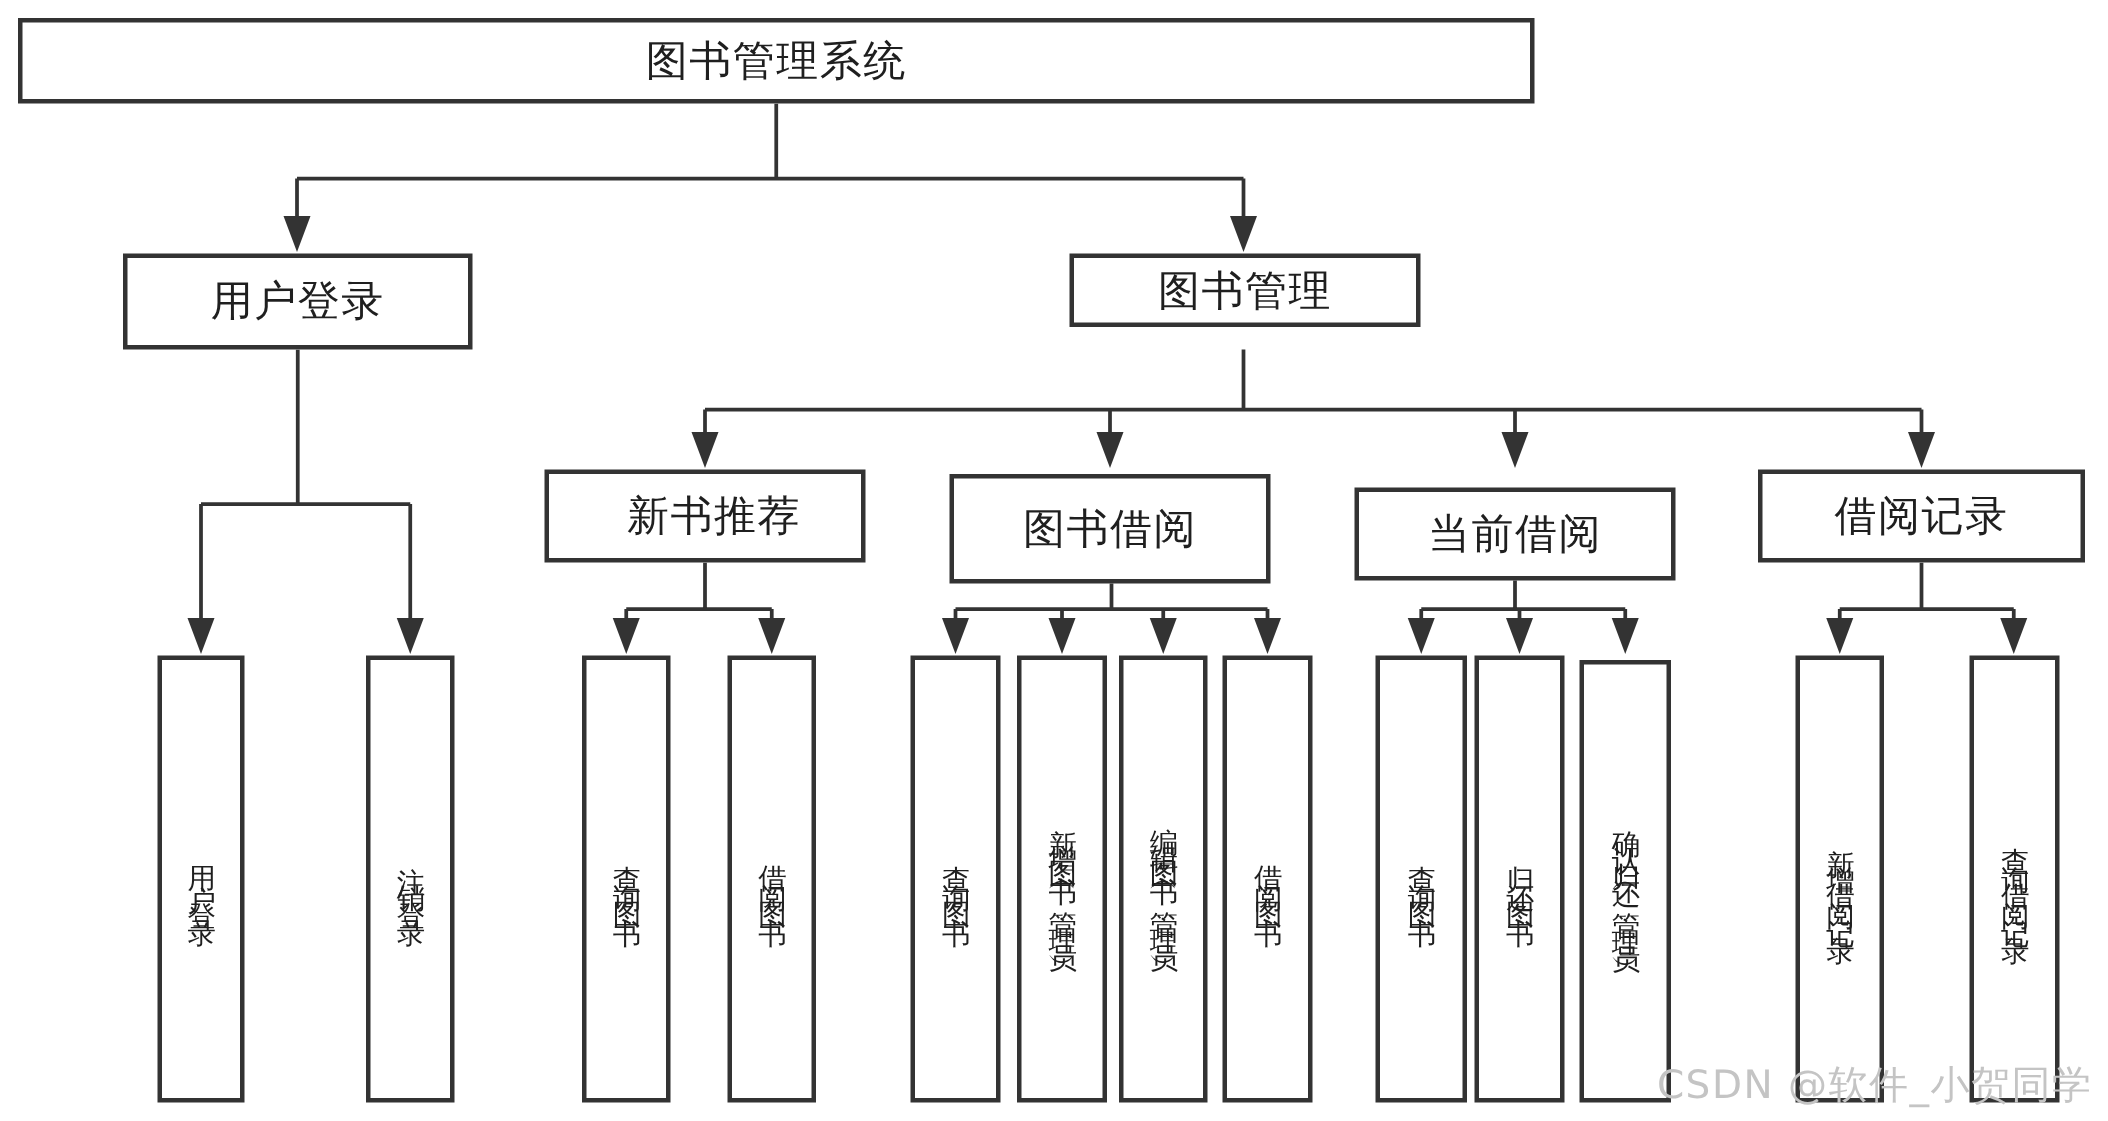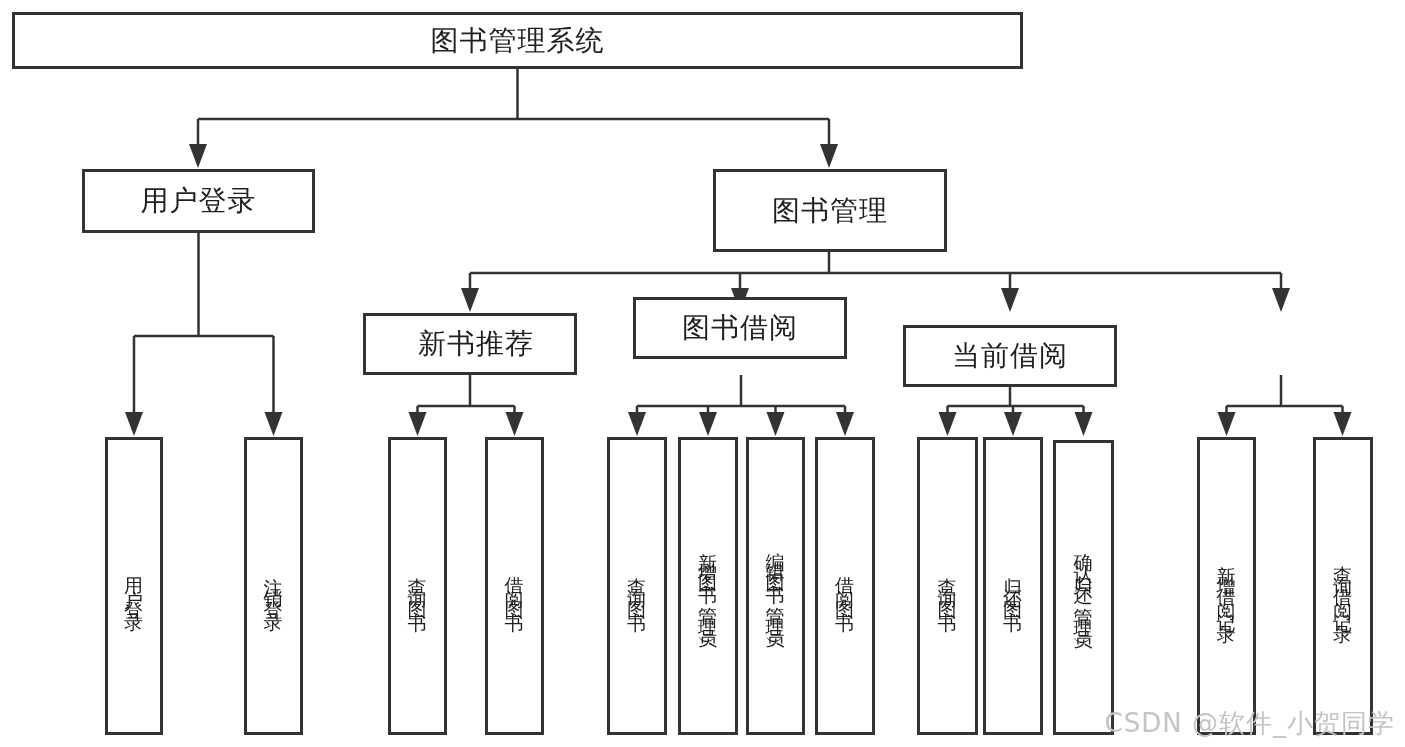--- a/index.html
+++ b/index.html
@@ -125,33 +125,36 @@
     </g>
   </svg>
 
   <div class="node h" style="left:12px; top:12px; width:1011px; height:57px;">
     <span>图书管理系统</span>
   </div>
 
   <div class="node h" style="left:82px; top:169px; width:233px; height:64px;">
     <span>用户登录</span>
   </div>
-  <div class="node h" style="left:713px; top:169px; width:234px; height:83px;">
+  <div class="node h" style="left:713px; top:169px; width:234px; height:49px;">
     <span>图书管理</span>
   </div>
 
   <div class="node h" style="left:363px; top:313px; width:214px; height:62px;padding-left:12px;">
     <span>新书推荐</span>
   </div>
-  <div class="node h" style="left:633px; top:297px; width:214px; height:62px;">
+  <div class="node h" style="left:633px; top:316px; width:214px; height:73px;">
     <span>图书借阅</span>
   </div>
   <div class="node h" style="left:903px; top:325px; width:214px; height:62px;">
     <span>当前借阅</span>
   </div>
+  <div class="node h" style="left:1172px; top:313px; width:218px; height:62px;">
+    <span>借阅记录</span>
+  </div>
 
   <div class="node leaf" style="left:105px; top:437px; width:58px; height:298px;">
     <span>用户登录</span>
   </div>
   <div class="node leaf" style="left:244px; top:437px; width:59px; height:298px;">
     <span>注销登录</span>
   </div>
 
   <div class="node leaf" style="left:388px; top:437px; width:59px; height:298px;">
     <span>查询图书</span>

